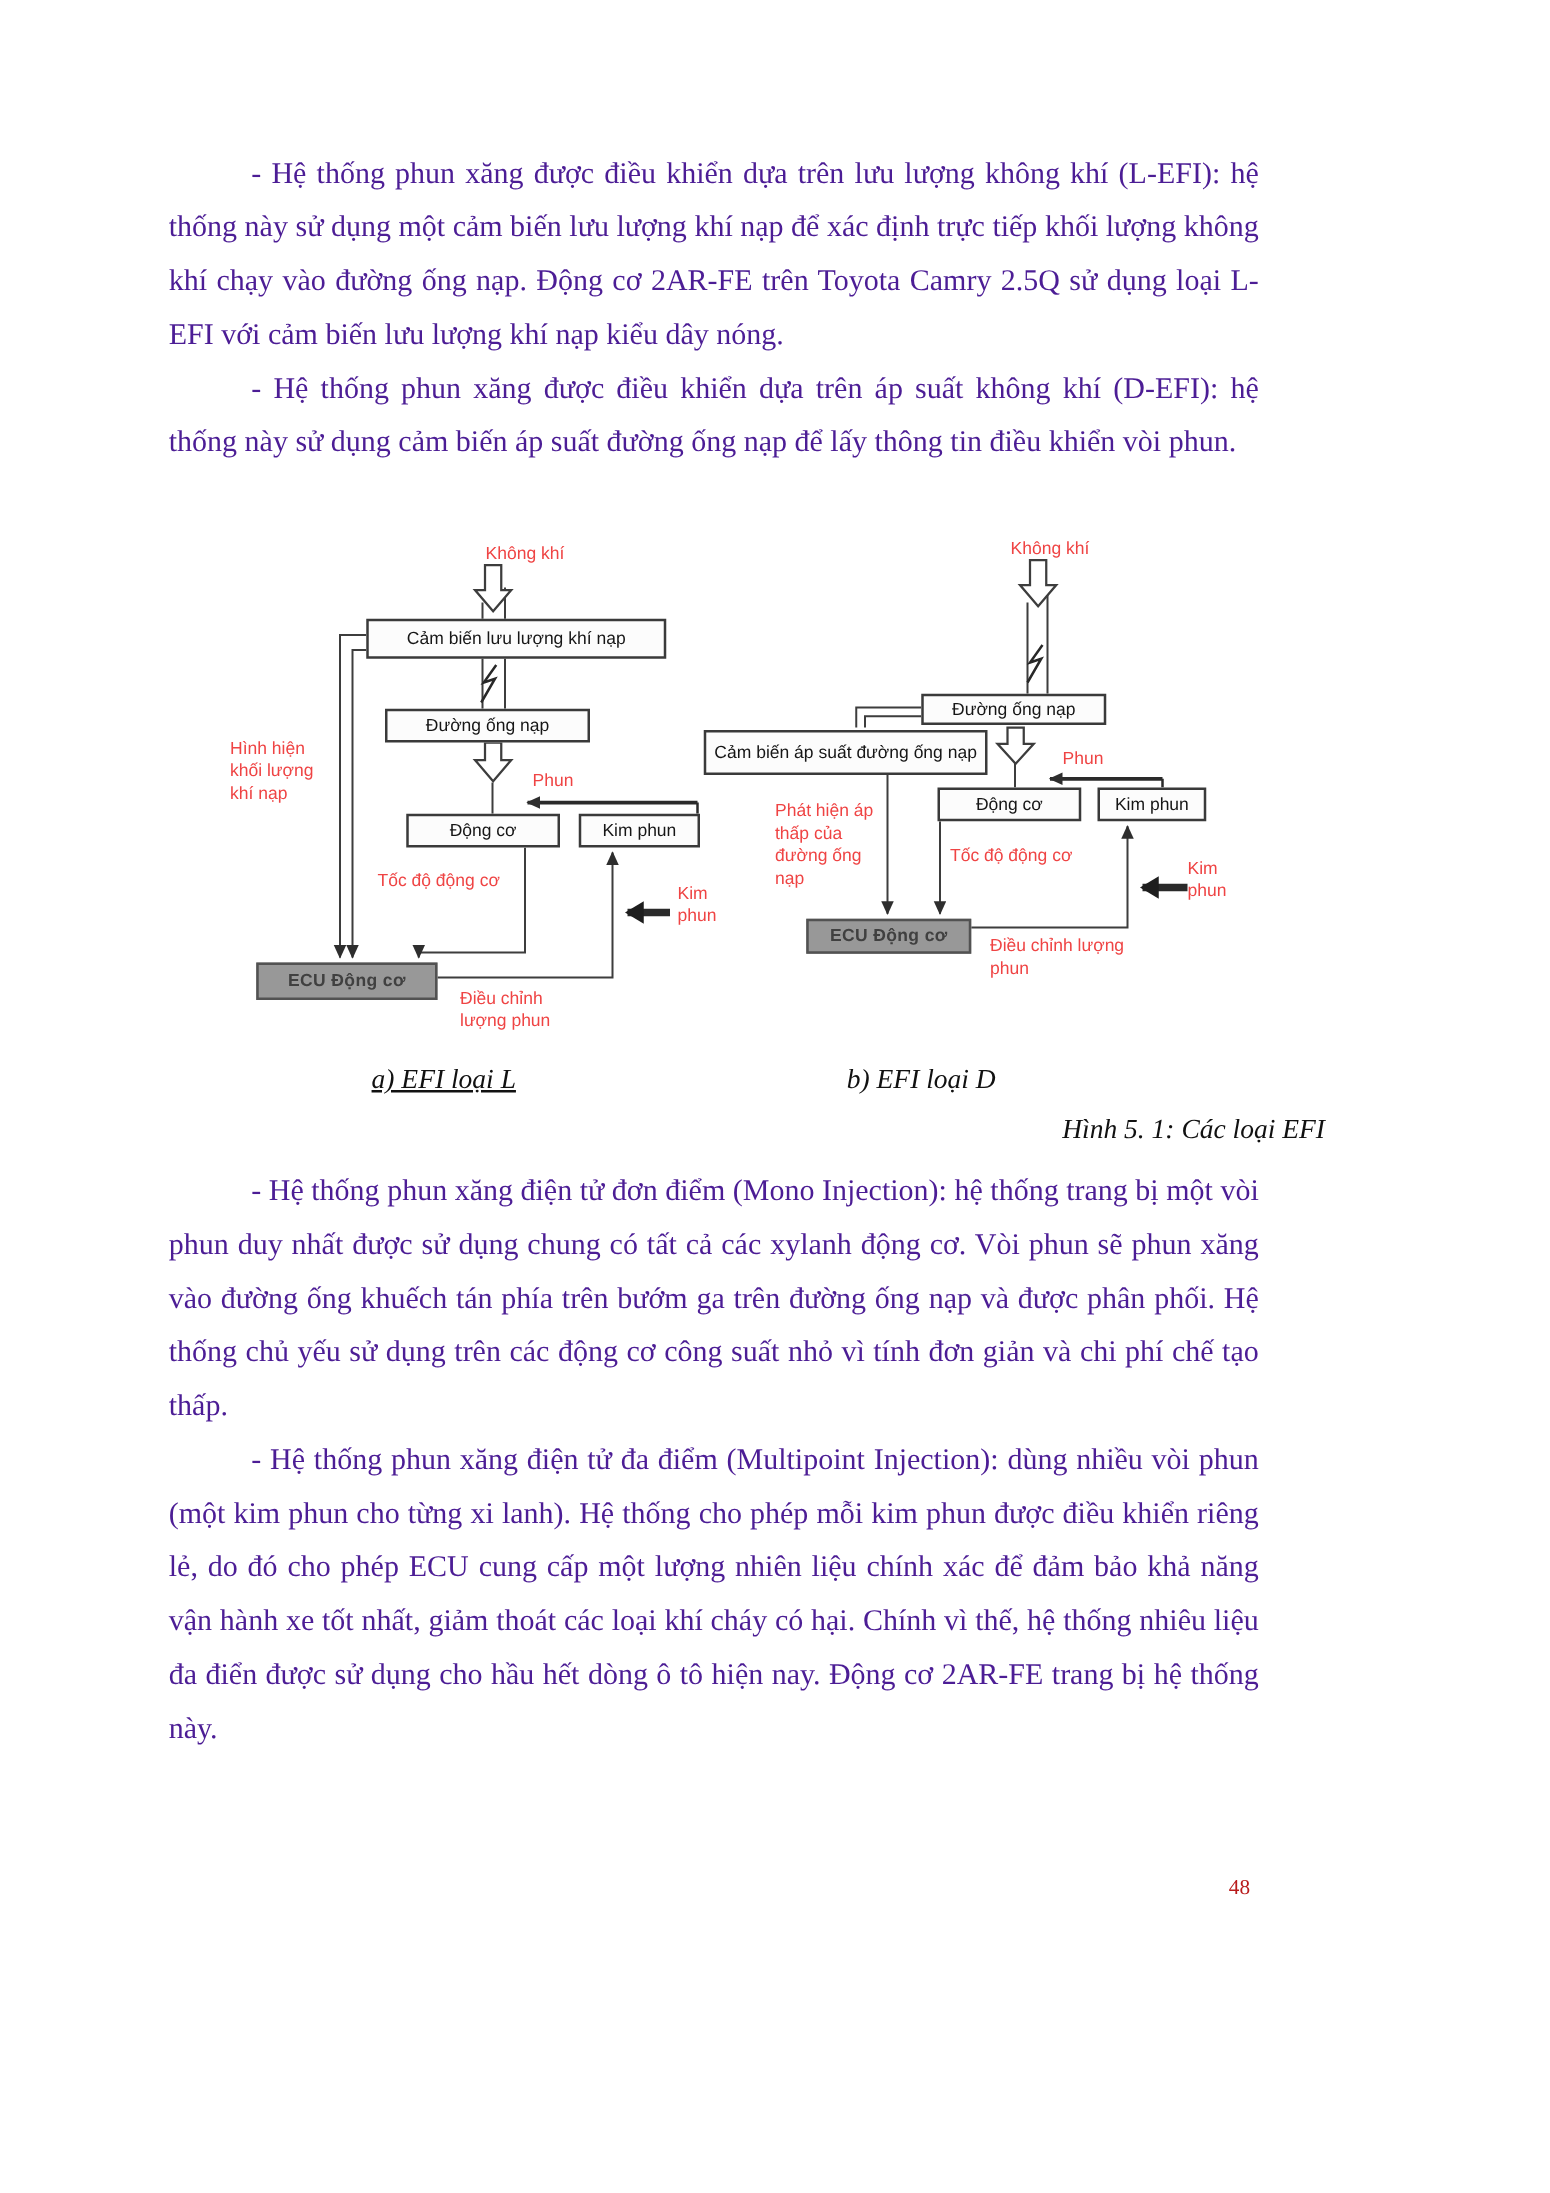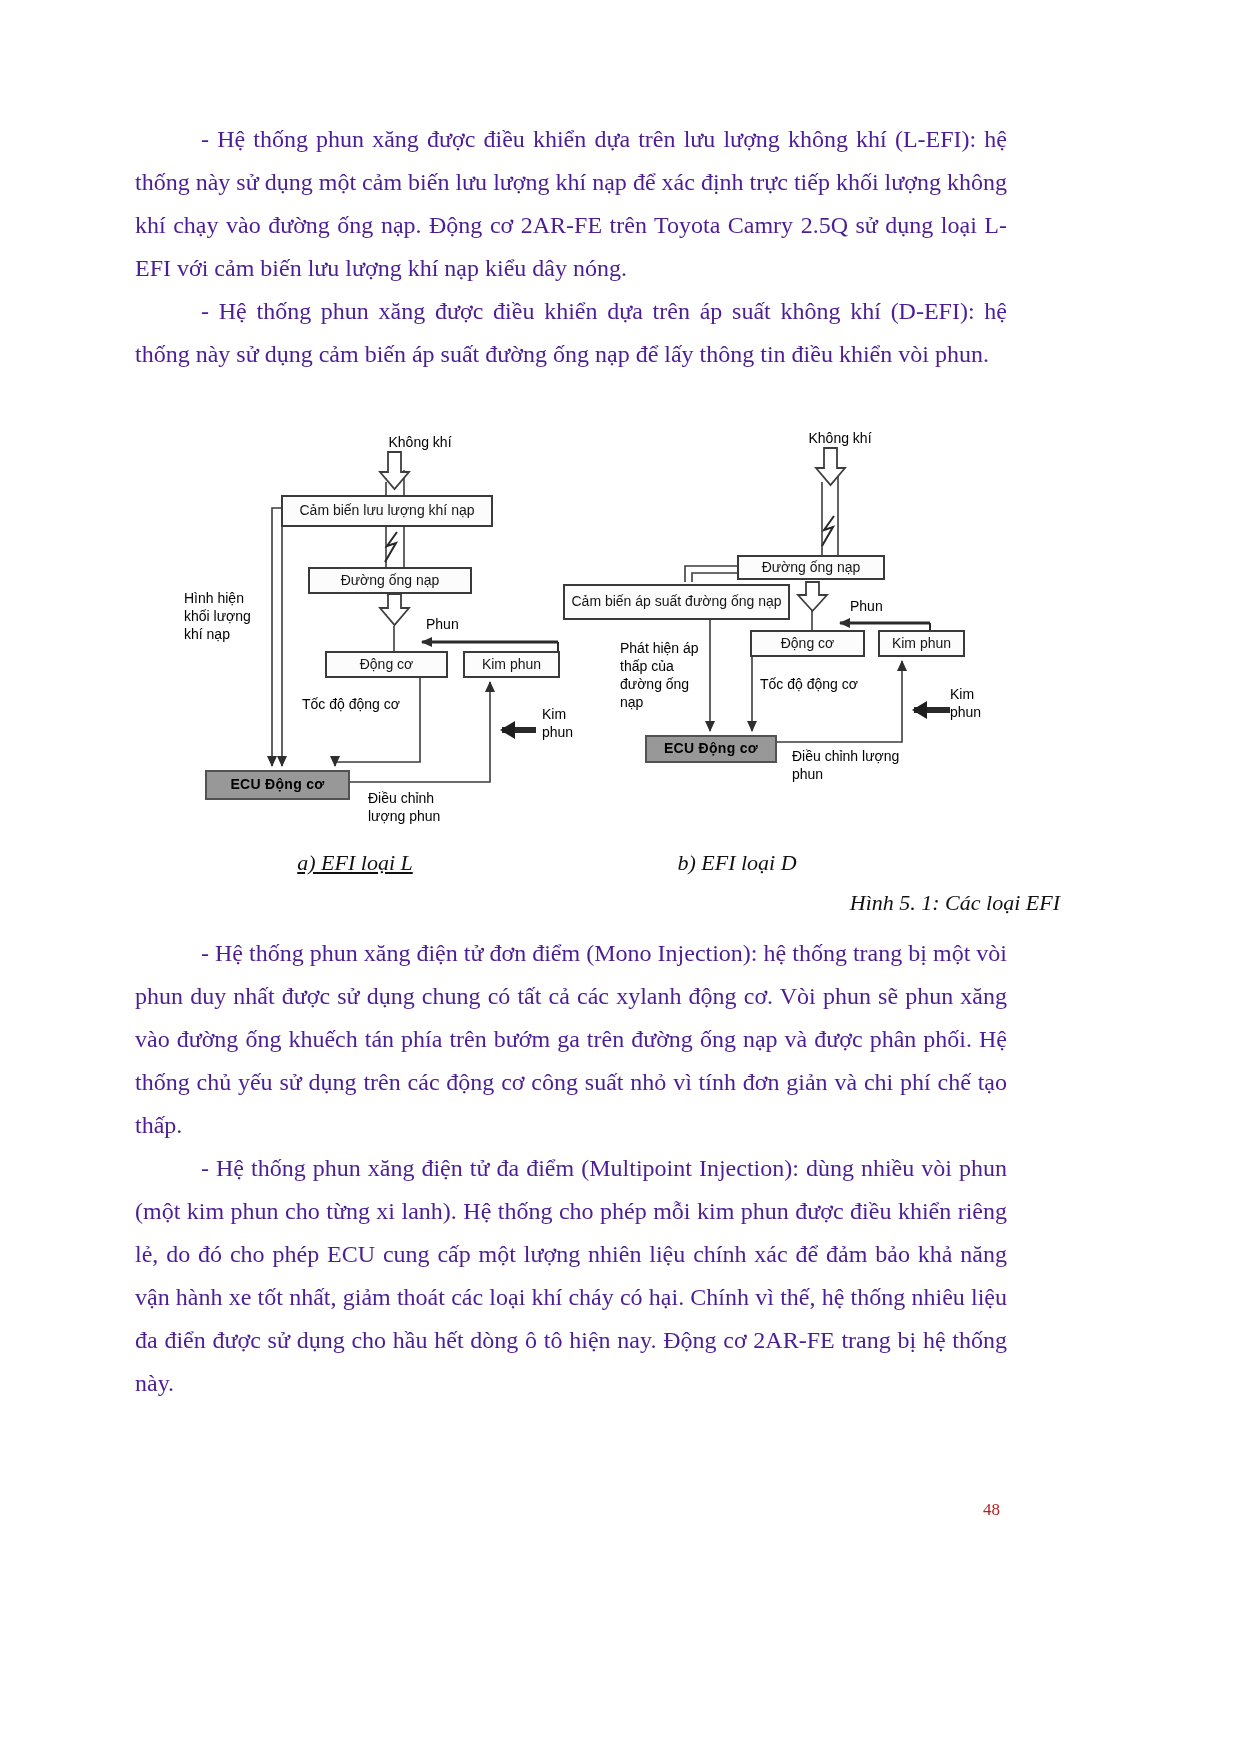--- a/index.html
+++ b/index.html
@@ -16,22 +16,22 @@
   .figure-wrap {
     position:relative; width:880px; height:400px; margin:54px 0 0 45px;
     font-family:"Liberation Sans", sans-serif;
   }
   .figure-wrap svg { position:absolute; left:0; top:0; }
   .dbox {
     position:absolute; background:#fcfcfc; border:2px solid #3a3a3a;
     display:flex; align-items:center; justify-content:center;
     font-size:14px; color:#161616; text-align:center; line-height:1.1; padding:1px 3px;
   }
-  .dbox.ecu { background:#989898; color:#000000; border-color:#525252; font-weight:bold; letter-spacing:.3px; }
-  .dlabel { position:absolute; font-size:14px; color:#000000; line-height:1.28; }
+  .dbox.ecu { background:#989898; color:#404040; border-color:#525252; font-weight:bold; letter-spacing:.3px; }
+  .dlabel { position:absolute; font-size:14px; color:#ef4444; line-height:1.28; }
   .cap-row { position:relative; width:880px; height:34px; margin:20px 0 0 45px; }
   .cap-row span { position:absolute; font-style:italic; font-size:22px; text-align:center; width:220px; }
   .cap-a { left:65px;text-decoration:underline; }
   .cap-b { left:447px;font-family:Liberation Serif, serif; }
   .cap-main {
     width:880px; margin:6px 0 0 45px; text-align:right;
     font-style:italic; font-size:22px;
   }
   .p3 { margin-top:16px; }
   .pagenum {
@@ -102,21 +102,21 @@
         <path d="M626,152 h13 v13 h8 l-14.5,16 -14.5,-16 h8 Z"></path>
       </g>
 
       <g stroke="#282828" stroke-width="2" fill="none">
         <path d="M217,102 L207,116 L216,113 L205,132"></path>
         <path d="M654,86 L644,100 L653,97 L642,116"></path>
       </g>
     </svg>
 
     <div class="dlabel" style="left:185px;top:4px;width:110px;text-align:center">Không khí</div>
-    <div class="dbox" style="left:101px;top:65px;width:212px;height:32px">Cảm biến lưu lượng khí nạp</div>
+    <div class="dbox" style="left:113px;top:65px;width:240px;height:32px">Cảm biến lưu lượng khí nạp</div>
     <div class="dbox" style="left:128px;top:137px;width:164px;height:27px">Đường ống nạp</div>
     <div class="dlabel" style="left:4px;top:160px;width:84px">Hình hiện khối lượng khí nạp</div>
     <div class="dlabel" style="left:246px;top:186px;width:60px">Phun</div>
     <div class="dbox" style="left:145px;top:221px;width:123px;height:27px">Động cơ</div>
     <div class="dbox" style="left:283px;top:221px;width:97px;height:27px">Kim phun</div>
     <div class="dlabel" style="left:122px;top:266px;width:112px">Tốc độ động cơ</div>
     <div class="dlabel" style="left:362px;top:276px;width:52px">Kim phun</div>
     <div class="dbox ecu" style="left:25px;top:340px;width:145px;height:30px">ECU Động cơ</div>
     <div class="dlabel" style="left:188px;top:360px;width:104px">Điều chỉnh lượng phun</div>
 

